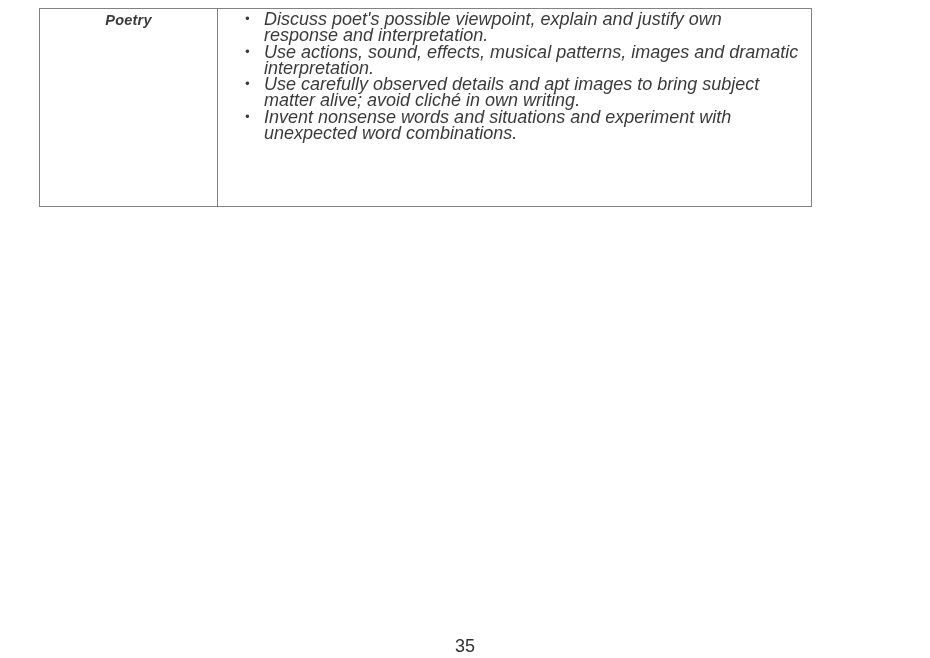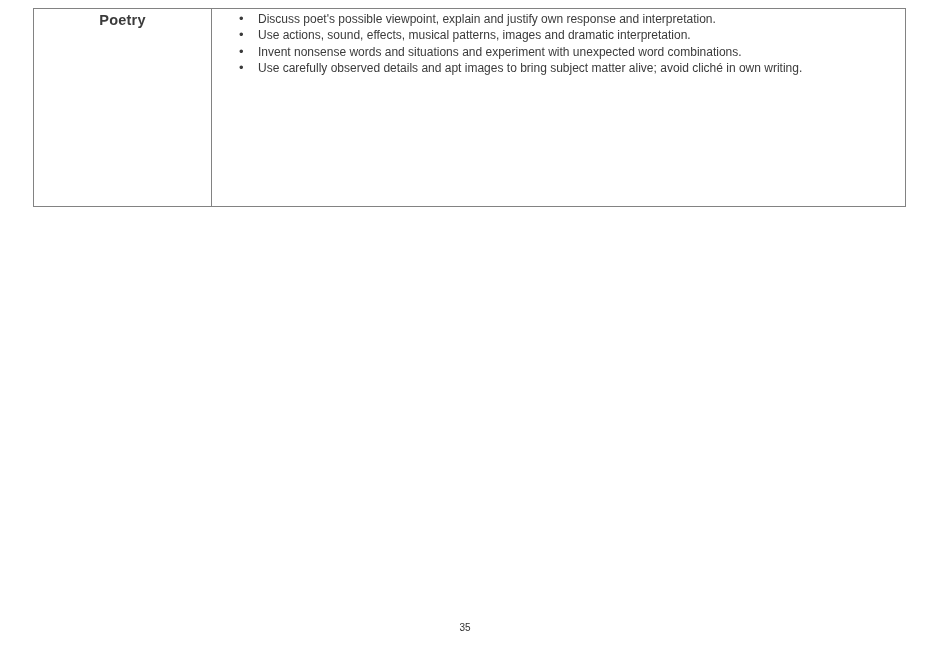--- a/index.html
+++ b/index.html
@@ -10,28 +10,29 @@
   }
   .page {
     position: relative;
     width: 930px;
     height: 658px;
     background: #ffffff;
     overflow: hidden;
   }
   .doc-table {
     position: absolute;
-    left: 33px;
+    left: 39px;
     top: 8px;
-    width: 873px;
+    width: 773px;
     min-height: 199px;
     box-sizing: border-box;
     border: 1px solid #828282;
     display: flex;
     align-items: stretch;
+    font-style: italic;
   }
   .cell-left {
     width: 178px;
     box-sizing: border-box;
     border-right: 1px solid #828282;
     text-align: center;
     padding-top: 2px;
     flex-shrink: 0;
   }
   .subject-label {
@@ -41,59 +42,59 @@
     color: #3b3b3b;
   }
   .cell-right {
     flex: 1;
     box-sizing: border-box;
   }
   ul.objectives {
     margin: 0;
     padding: 2px 12px 3px 46px;
     list-style: none;
-    font-size: 12px;
+    font-size: 18px;
     line-height: 16.3px;
     color: #3b3b3b;
   }
   ul.objectives li {
     position: relative;
   }
   ul.objectives li::before {
     content: "\2022";
     position: absolute;
     left: -19px;
     top: 0;
     font-size: 13px;
     color: #3b3b3b;
   }
   .page-number {
     position: absolute;
     left: 0;
     right: 0;
-    top: 622px;
+    top: 636px;
     text-align: center;
-    font-size: 10px;
+    font-size: 18px;
     color: #303030;
   }
 </style>
 </head>
 <body>
 
 <div class="page">
 
   <div class="doc-table">
     <div class="cell-left">
       <span class="subject-label">Poetry</span>
     </div>
     <div class="cell-right">
       <ul class="objectives">
           <li>Discuss poet's possible viewpoint, explain and justify own response and interpretation.</li>
           <li>Use actions, sound, effects, musical patterns, images and dramatic interpretation.</li>
+          <li>Use carefully observed details and apt images to bring subject matter alive; avoid cliché in own writing.</li>
           <li>Invent nonsense words and situations and experiment with unexpected word combinations.</li>
-          <li>Use carefully observed details and apt images to bring subject matter alive; avoid cliché in own writing.</li>
         </ul>
     </div>
   </div>
 
   <div class="page-number">35</div>
 
 </div>
 
 </body></html>

